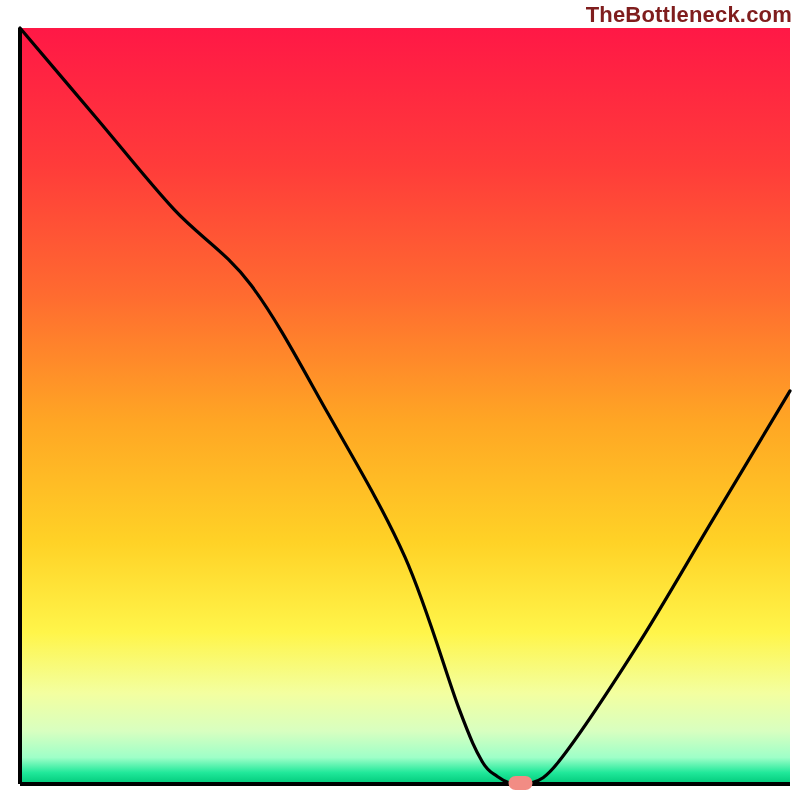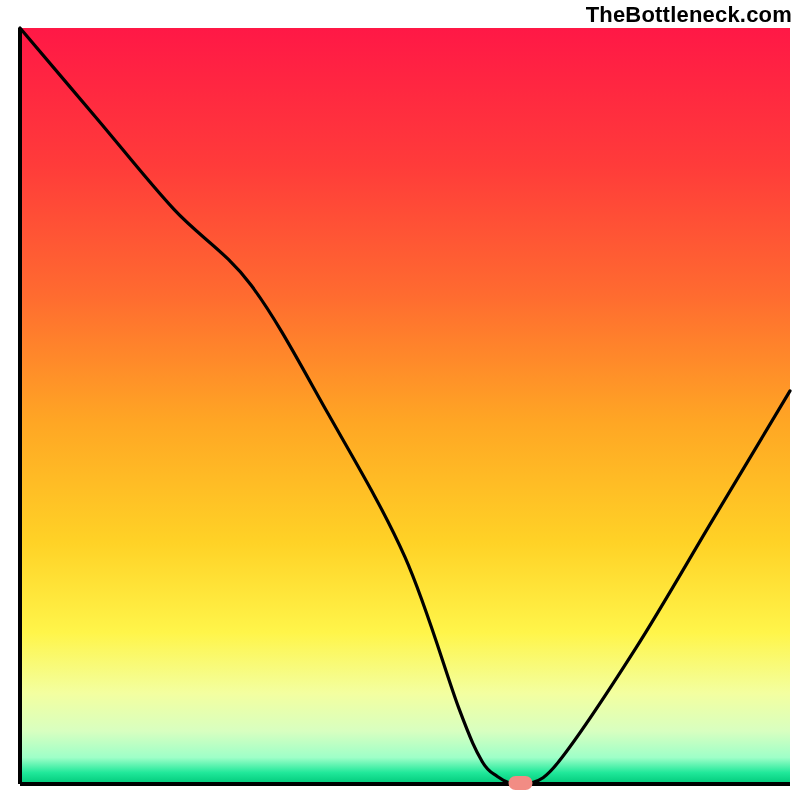--- a/index.html
+++ b/index.html
@@ -18,21 +18,21 @@
   }
   svg.chart {
     display: block;
   }
   .attribution {
     position: absolute;
     top: 2px;
     right: 8px;
     font-size: 22px;
     font-weight: 600;
-    color: #000000;
+    color: #7f1d1d;
     letter-spacing: 0.2px;
   }
 </style>
 </head>
 <body>
 
 <div class="container">
   <div class="attribution">TheBottleneck.com</div>
   <svg class="chart" width="800" height="800" viewBox="0 0 800 800">
     <defs>

